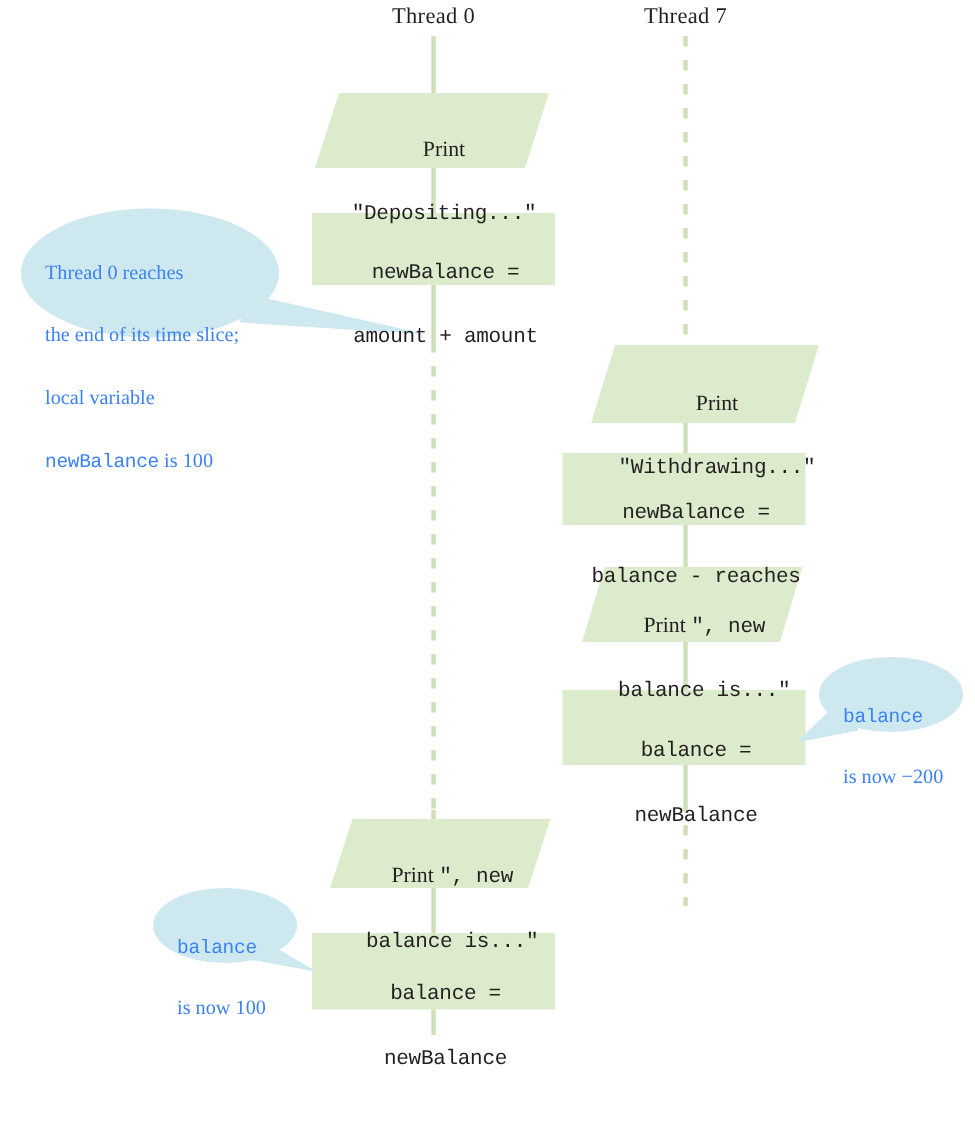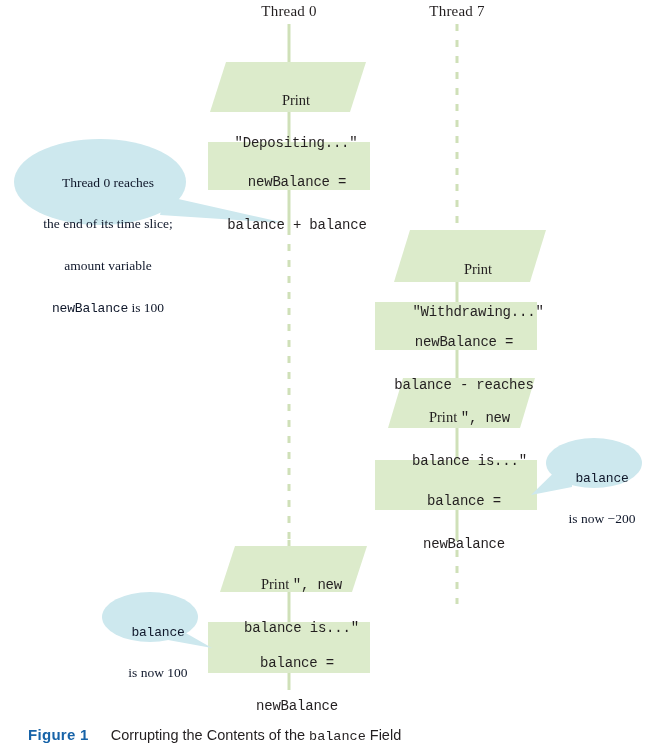--- a/index.html
+++ b/index.html
@@ -47,23 +47,23 @@
     font-family: "Liberation Serif", serif;
     font-size: 14.5px;
   }
   .node-label .mono {
     font-family: "Liberation Mono", monospace;
     font-size: 14px;
     letter-spacing: -0.2px;
   }
   .callout-label {
     position: absolute;
-    text-align: center;
+    text-align: left;
     line-height: 1.30;
-    color: #0f172a;
+    color: #3b82f6;
     white-space: pre;
     pointer-events: none;
   }
   .callout-label .ser {
     font-family: "Liberation Serif", serif;
     font-size: 13.5px;
   }
   .callout-label .mono {
     font-family: "Liberation Mono", monospace;
     font-size: 13px;
@@ -158,21 +158,21 @@
   <div class="lane-header" style="left:239px; top:3px; width:100px;">Thread 0</div>
   <div class="lane-header" style="left:407px; top:3px; width:100px;">Thread 7</div>
 
   <div class="node-label" style="left:210px; top:68px; width:156px;">
     <span class="ser">Print</span><br>
     <span class="mono">"Depositing..."</span>
   </div>
 
   <div class="node-label" style="left:208px; top:149px; width:162px;">
     <span class="mono">newBalance =</span><br>
-    <span class="mono">balance + balance</span>
+    <span class="mono">amount + amount</span>
   </div>
 
   <div class="node-label" style="left:394px; top:237px; width:152px;">
     <span class="ser">Print</span><br>
     <span class="mono">"Withdrawing..."</span>
   </div>
 
   <div class="node-label" style="left:375px; top:309px; width:162px;">
     <span class="mono">newBalance =</span><br>
     <span class="mono">balance - reaches</span>
@@ -194,31 +194,28 @@
   </div>
 
   <div class="node-label" style="left:208px; top:630px; width:162px;">
     <span class="mono">balance =</span><br>
     <span class="mono">newBalance</span>
   </div>
 
   <div class="callout-label" style="left:14px; top:151px; width:172px;">
     <span class="ser">Thread 0 reaches</span><br>
     <span class="ser">the end of its time slice;</span><br>
-    <span class="ser">amount variable</span><br>
+    <span class="ser">local variable</span><br>
     <span class="mono">newBalance</span><span class="ser"> is 100</span>
   </div>
 
   <div class="callout-label" style="left:546px; top:446px; width:96px;">
     <span class="mono">balance</span><br>
     <span class="ser">is now −200</span>
   </div>
 
   <div class="callout-label" style="left:102px; top:600px; width:96px;">
     <span class="mono">balance</span><br>
     <span class="ser">is now 100</span>
   </div>
 
-  <div id="caption">
-    <span class="fig-num">Figure 1</span><span class="cap-text">Corrupting the Contents of the </span><span class="cap-mono">balance</span><span class="cap-text" style="margin-left:0;"> Field</span>
-  </div>
 
 </div>
 
 </body></html>

